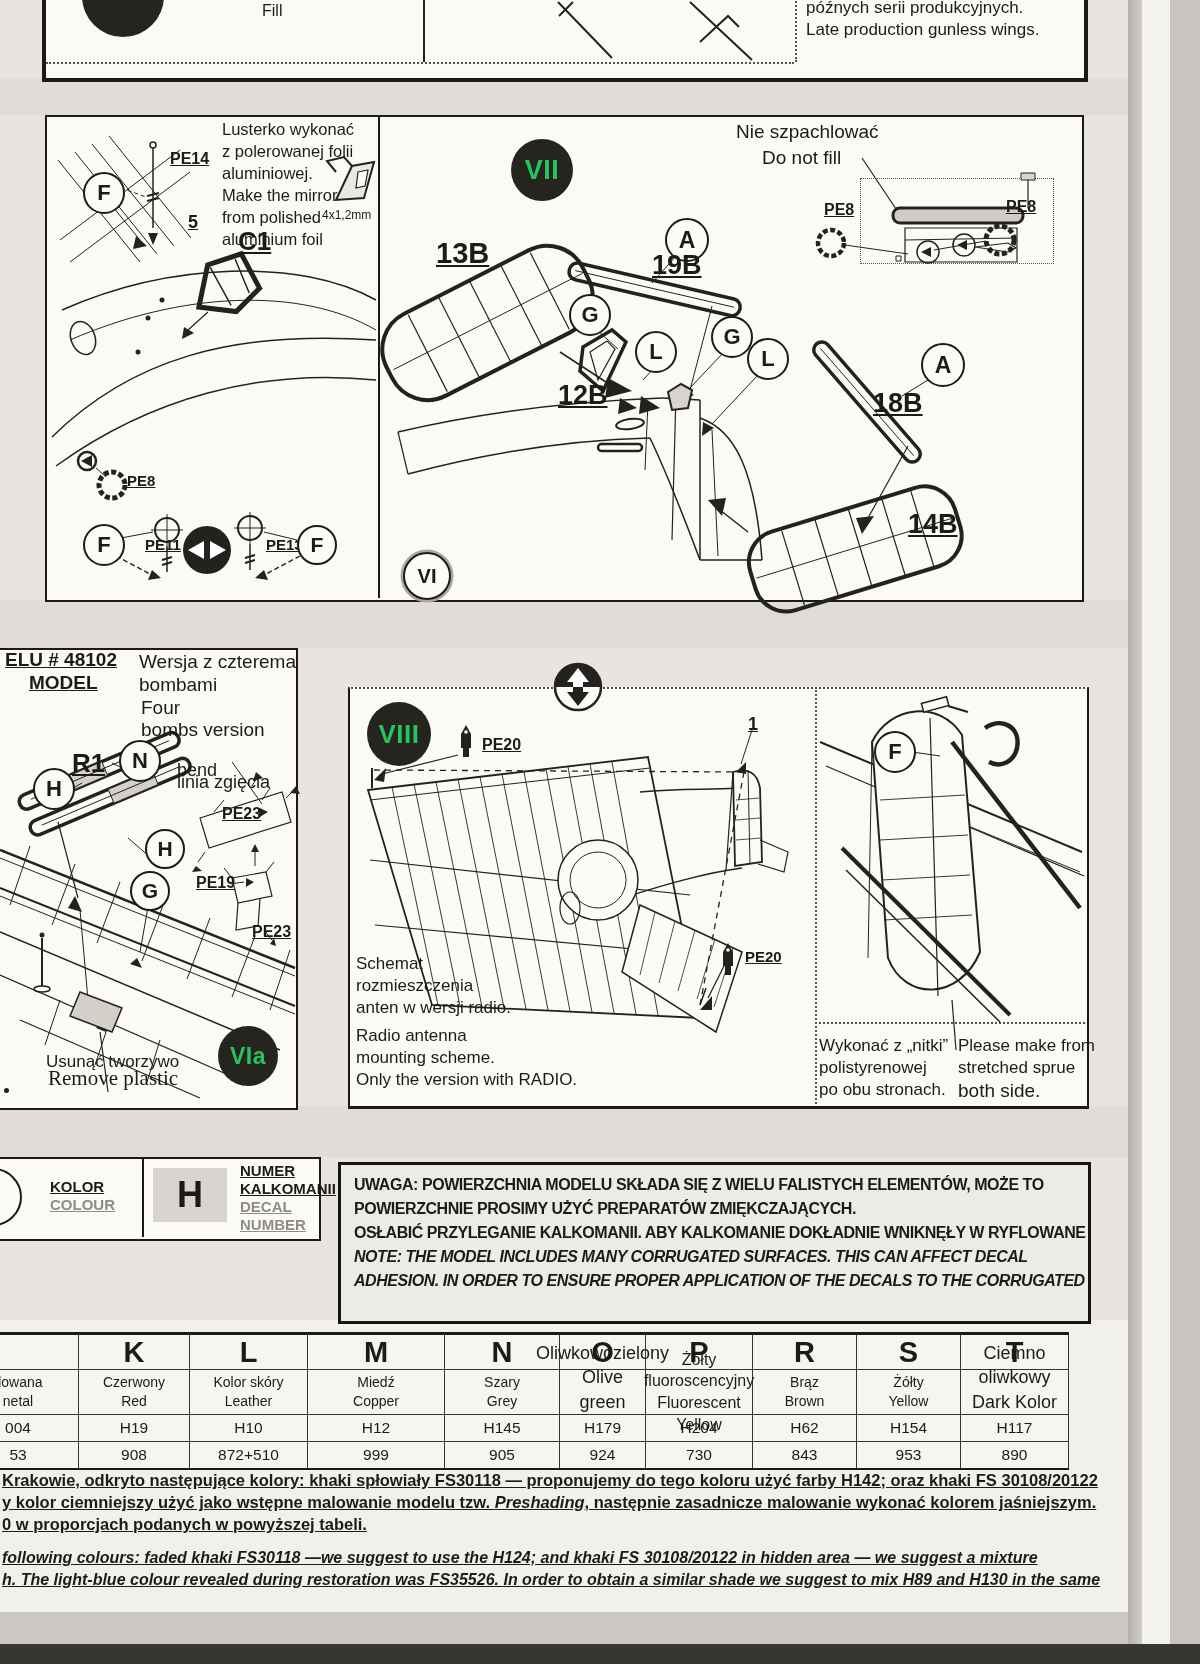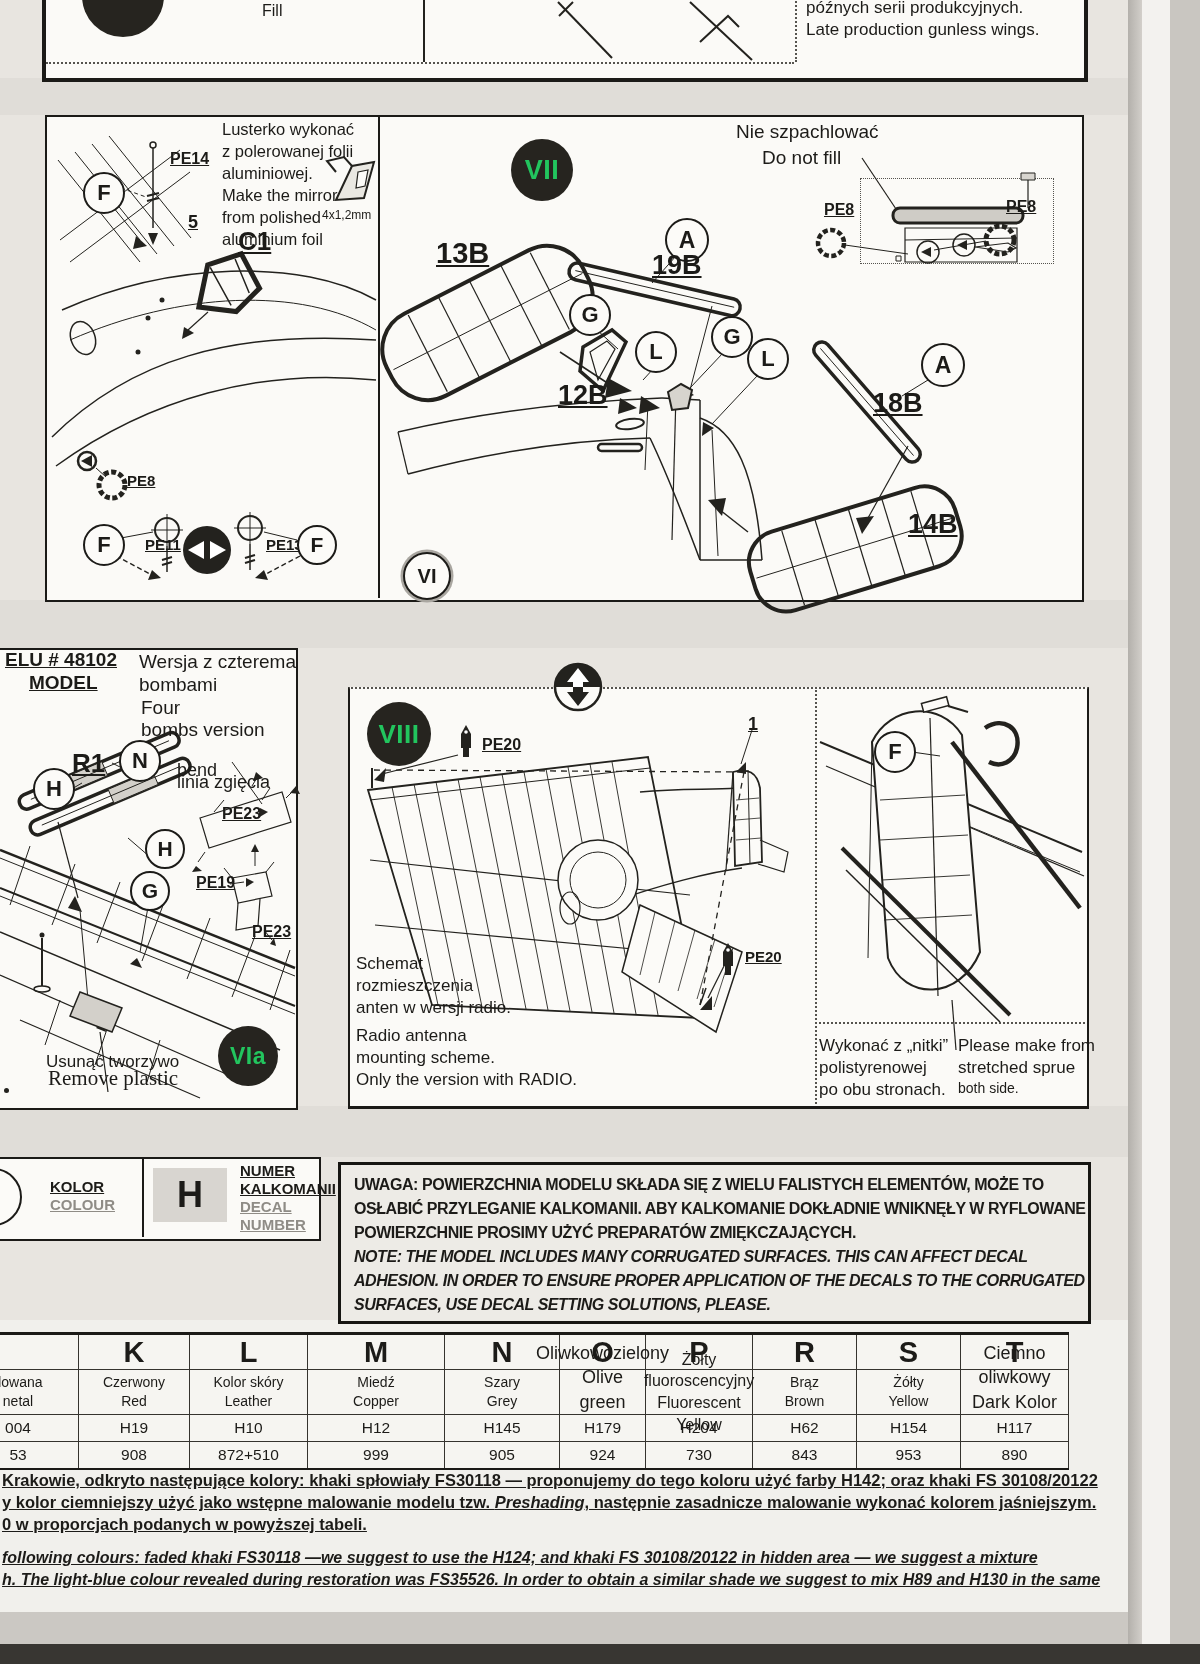--- a/index.html
+++ b/index.html
@@ -466,41 +466,40 @@
   <div class="al" style="left:356px;top:998px;font-size:17px;">anten w wersji radio.</div>
   <div class="al" style="left:356px;top:1026px;font-size:17px;">Radio antenna</div>
   <div class="al" style="left:356px;top:1048px;font-size:17px;">mounting scheme.</div>
   <div class="al" style="left:356px;top:1070px;font-size:17px;">Only the version with RADIO.</div>
   <div class="c" style="left:874px;top:731px;width:38px;height:38px;font-size:22px;">F</div>
   <div class="al" style="left:819px;top:1036px;font-size:17px;">Wykonać z „nitki”</div>
   <div class="al" style="left:819px;top:1058px;font-size:17px;">polistyrenowej</div>
   <div class="al" style="left:819px;top:1080px;font-size:17px;">po obu stronach.</div>
   <div class="al" style="left:958px;top:1036px;font-size:17px;">Please make from</div>
   <div class="al" style="left:958px;top:1058px;font-size:17px;">stretched sprue</div>
-  <div class="al" style="left:958px;top:1080px;font-size:14px;">both side.</div>
+  <div class="al" style="left:958px;top:1080px;font-size:19px;">both side.</div>
 
   <div class="box" style="left:-20px;top:1157px;width:337px;height:80px;border-width:2px;"></div>
   <div class="dotted" style="left:142px;top:1157px;height:80px;border-left:2px solid #1b1a17;z-index:3;"></div>
   <div class="c" style="left:-36px;top:1168px;width:54px;height:54px;"></div>
   <div class="al b" style="left:50px;top:1178px;font-size:15px;">KOLOR</div>
   <div class="al b gray" style="left:50px;top:1196px;font-size:15px;">COLOUR</div>
   <div style="position:absolute;left:153px;top:1168px;width:74px;height:54px;background:#d8d5d0;display:flex;align-items:center;justify-content:center;font-weight:700;font-size:36px;z-index:6;">H</div>
   <div class="al b" style="left:240px;top:1162px;font-size:15px;">NUMER</div>
   <div class="al b" style="left:240px;top:1180px;font-size:15px;">KALKOMANII</div>
   <div class="al b gray" style="left:240px;top:1198px;font-size:15px;">DECAL</div>
   <div class="al b gray" style="left:240px;top:1216px;font-size:15px;">NUMBER</div>
 
   <div style="position:absolute;left:338px;top:1162px;width:747px;height:156px;background:#edebe6;border:3px solid #161512;z-index:5;overflow:hidden;">
     <div style="padding:8px 0 0 13px;">
       <div class="uline">UWAGA: POWIERZCHNIA MODELU SKŁADA SIĘ Z WIELU FALISTYCH ELEMENTÓW, MOŻE TO</div>
+      <div class="uline">POWIERZCHNIE PROSIMY UŻYĆ PREPARATÓW ZMIĘKCZAJĄCYCH.</div>
       <div class="uline">OSŁABIĆ PRZYLEGANIE KALKOMANII. ABY KALKOMANIE DOKŁADNIE WNIKNĘŁY W RYFLOWANE</div>
-      <div class="uline">POWIERZCHNIE PROSIMY UŻYĆ PREPARATÓW ZMIĘKCZAJĄCYCH.</div>
       <div class="uline i">NOTE: THE MODEL INCLUDES MANY CORRUGATED SURFACES. THIS CAN AFFECT DECAL</div>
       <div class="uline i">ADHESION. IN ORDER TO ENSURE PROPER APPLICATION OF THE DECALS TO THE CORRUGATED</div>
-      <div class="uline i">SURFACES, USE DECAL SETTING SOLUTIONS, PLEASE.</div>
     </div>
   </div>
 
   <div id="ctable">
     <div class="cell lt"></div>
     <div class="cell lt">K</div>
     <div class="cell lt">L</div>
     <div class="cell lt">M</div>
     <div class="cell lt">N</div>
     <div class="cell lt">O</div>

